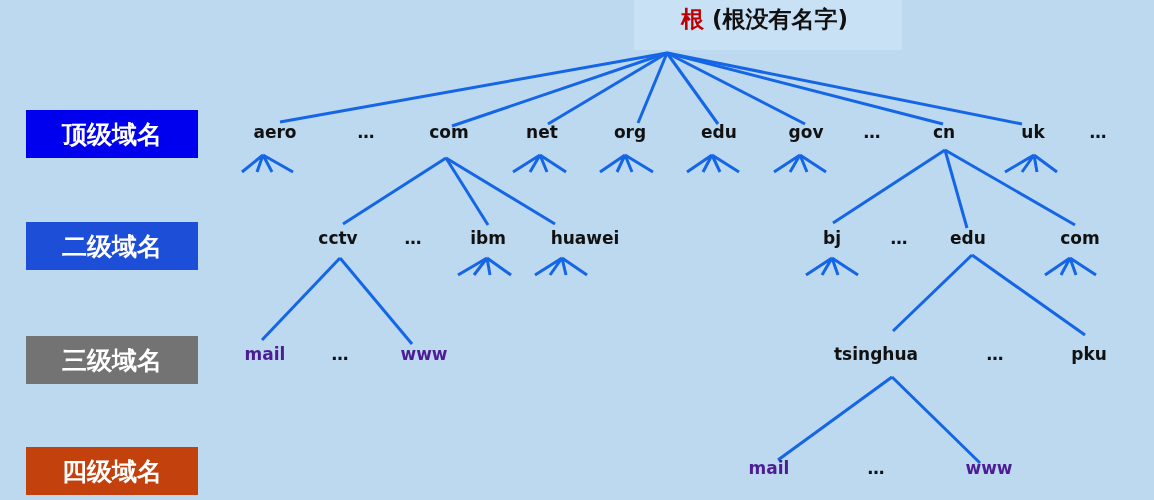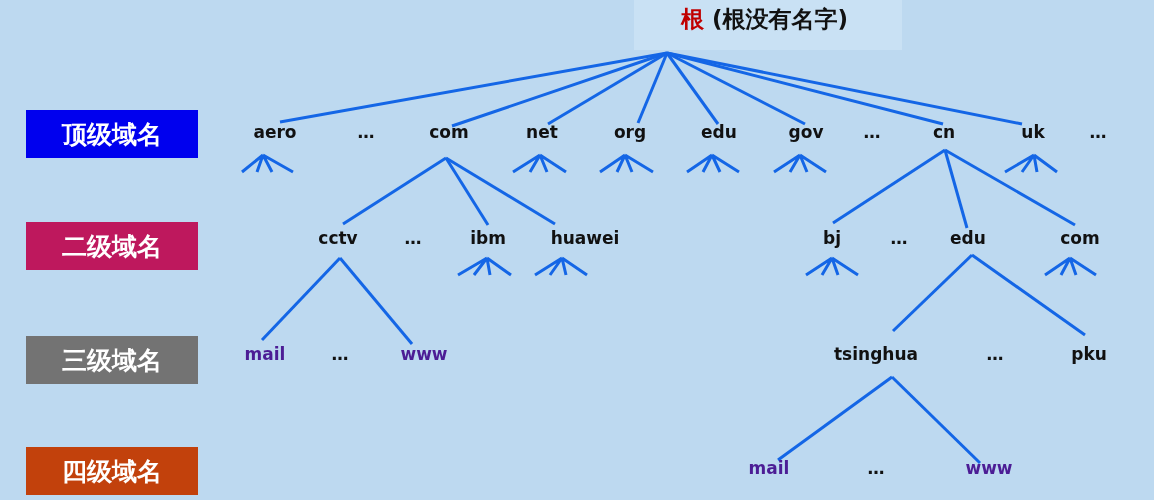--- a/index.html
+++ b/index.html
@@ -14,21 +14,21 @@
   .node { position:absolute; font-size:17px; font-weight:bold; color:#111; white-space:nowrap; transform:translateX(-50%); line-height:1; }
   .node.blue { color:#4c1d95; }
 </style>
 </head>
 <body>
 
 <div class="root-box"></div>
 <div class="root-text"><span class="red">根</span><span> (根没有名字)</span></div>
 
 <div class="level" style="top:110px;background:#0000ee">顶级域名</div>
-<div class="level" style="top:222px;background:#be185d">二级域名</div>
+<div class="level" style="top:222px;background:#1d4ed8">二级域名</div>
 <div class="level" style="top:336px;background:#737373">三级域名</div>
 <div class="level" style="top:447px;background:#c2410c">四级域名</div>
 
 <svg class="edges" width="1154" height="500" stroke="#1466e6" stroke-width="3" fill="none">
 
   <line x1="667" y1="53" x2="280" y2="122"></line>
   <line x1="667" y1="53" x2="452" y2="126"></line>
   <line x1="667" y1="53" x2="548" y2="124"></line>
   <line x1="667" y1="53" x2="638" y2="123"></line>
   <line x1="667" y1="53" x2="718" y2="124"></line>

